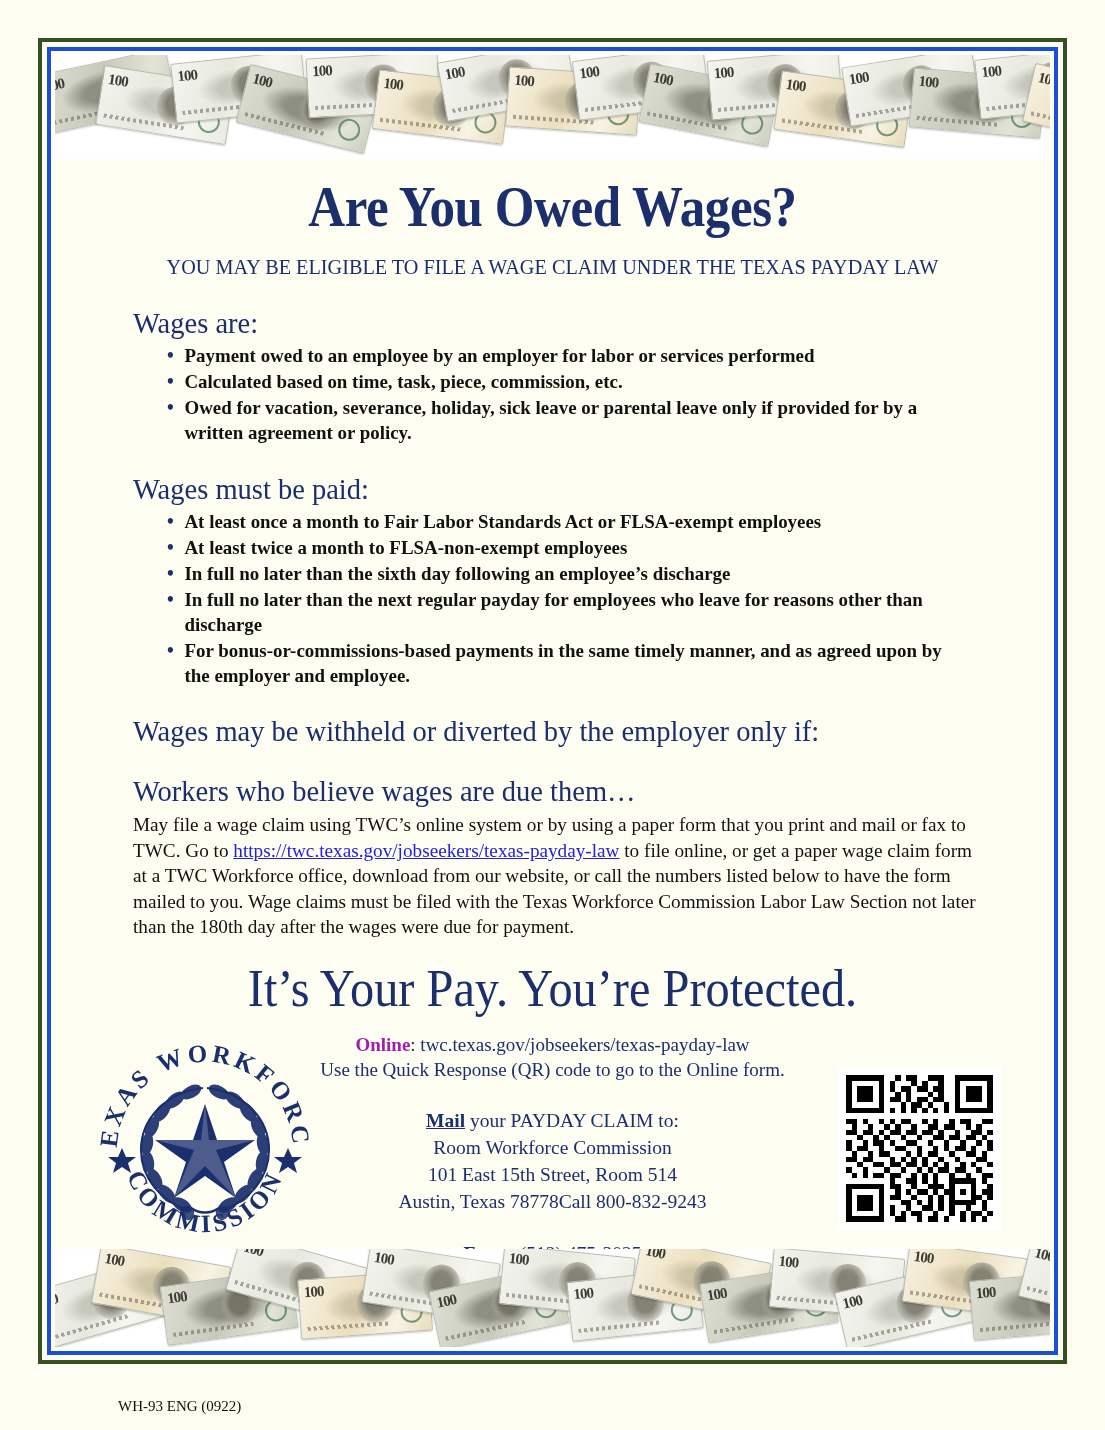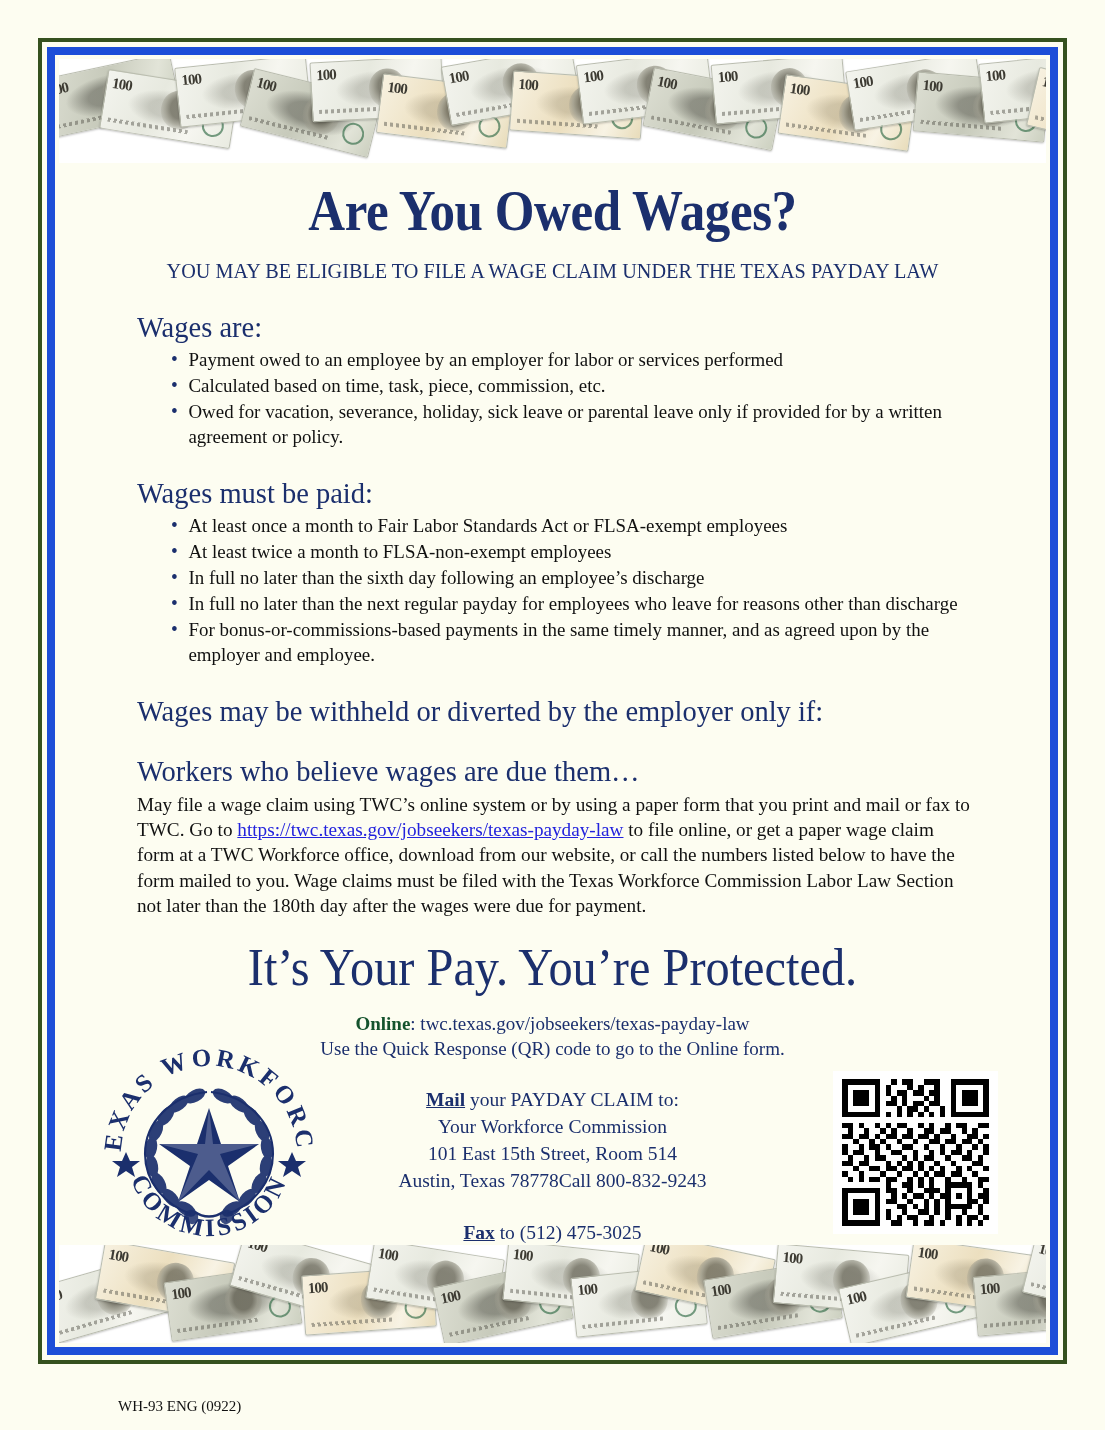--- a/index.html
+++ b/index.html
@@ -26,21 +26,21 @@
     border: 4px solid #35511f;
     background: #fdfdf1;
     box-sizing: border-box;
   }
   .poster-inner {
     position: absolute;
     left: 5px;
     top: 5px;
     right: 5px;
     bottom: 5px;
-    border: 8px solid #1d4ed8;
+    border: 4px solid #1d4ed8;
     box-sizing: border-box;
     background: #fdfdf1;
   }
   .content {
     position: absolute;
     left: 4px;
     top: 4px;
     right: 4px;
     bottom: 4px;
     background: #fdfdf1;
@@ -154,20 +154,21 @@
     font-weight: normal;
     font-size: 30px;
     margin: 26px 0 4px 0;
     transform: scaleX(0.95);
     transform-origin: left center;
   }
   ul.bullets {
     margin: 0;
     padding: 0 0 0 34px;
     list-style: none;
+    font-weight: bold;
   }
   ul.bullets li {
     position: relative;
     font-size: 19.5px;
     line-height: 1.28;
     color: #111111;
     padding-left: 18px;
     margin: 0 0 1px 0;
     transform: scaleX(0.97);
     transform-origin: left center;
@@ -206,21 +207,21 @@
   }
 
   
   .contact {
     text-align: center;
     color: #1b2f6d;
     font-size: 19px;
     line-height: 1.32;
     margin-top: 14px;
   }
-  .contact .online-line b { color: #14532d; }
+  .contact .online-line b { color: #a21caf; }
   .mail-block {
     margin-top: 26px;
     text-align: center;
     color: #1b2f6d;
     font-size: 19.5px;
     line-height: 1.38;
   }
   .mail-block u { text-decoration: underline; text-align: center; }
   .fax-block {
     margin-top: 24px;
@@ -363,21 +364,21 @@
 
       <div class="tagline">It’s Your Pay. You’re Protected.</div>
 
       <div class="contact">
         <div class="online-line"><b>Online</b><span>: twc.texas.gov/jobseekers/texas-payday-law</span></div>
         <div>Use the Quick Response (QR) code to go to the Online form.</div>
       </div>
 
       <div class="mail-block">
         <div><b><u>Mail</u></b><span> your PAYDAY CLAIM to:</span></div>
-        <div>Your Workforce Commission</div>
+        <div>Room Workforce Commission</div>
         <div>101 East 15th Street, Room 514</div>
         <div>Austin, Texas 78778Call 800-832-9243</div>
       </div>
 
       <div class="fax-block">
         <div><b><u>Fax</u></b><span> to (512) 475-3025</span></div>
 
       </div>
 
       <div class="seal-logo">

